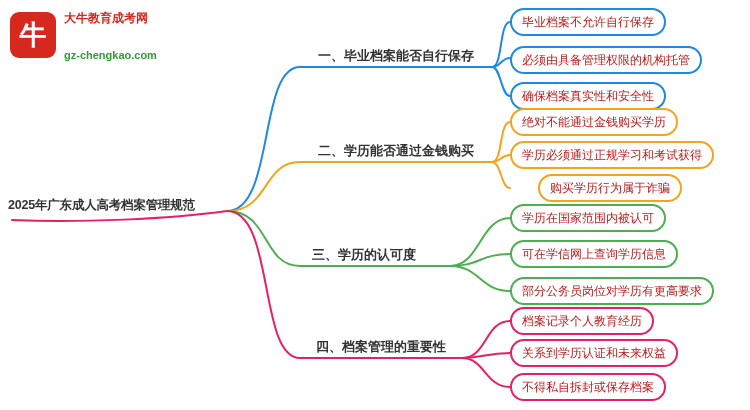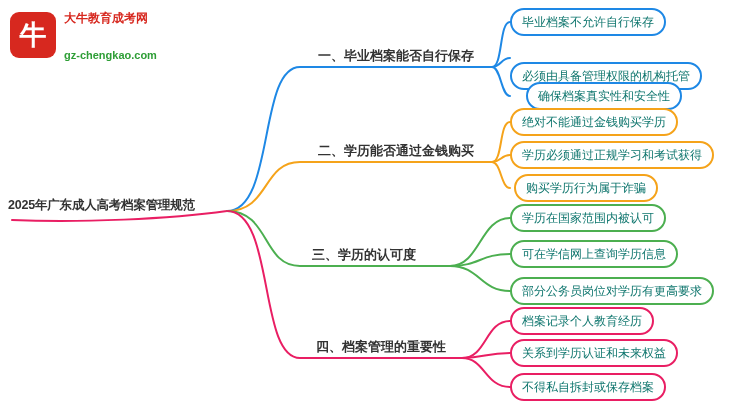--- a/index.html
+++ b/index.html
@@ -18,21 +18,21 @@
     font-size:12.5px;font-weight:700;color:#333;
     white-space:nowrap;letter-spacing:-0.2px;
   }
   .branch-label{
     position:absolute;font-size:13px;font-weight:600;color:#333;
     white-space:nowrap;line-height:18px;
   }
   .leaf{
     position:absolute;transform:translateY(-50%);
     background:#fff;border:2px solid var(--c);border-radius:14px;
-    padding:3px 10px;font-size:12px;line-height:18px;color:#0f766e;
+    padding:3px 10px;font-size:12px;line-height:18px;color:#b91c1c;
     white-space:nowrap;
   }
 
   .logo{position:absolute;left:10px;top:8px;display:flex;align-items:center;gap:8px;}
   .logo-icon{
     width:46px;height:46px;border-radius:9px;background:var(--logo-red);
     color:#fff;display:flex;align-items:center;justify-content:center;
     font-size:27px;font-weight:700;
   }
   .logo-name{color:var(--logo-red);font-weight:700;font-size:12px;line-height:20px;}
@@ -78,26 +78,26 @@
 </div>
 
 <div class="root-label">2025年广东成人高考档案管理规范</div>
 
 <div class="branch-label" style="left:318px;top:47px">一、毕业档案能否自行保存</div>
 <div class="branch-label" style="left:318px;top:142px">二、学历能否通过金钱购买</div>
 <div class="branch-label" style="left:312px;top:246px">三、学历的认可度</div>
 <div class="branch-label" style="left:316px;top:338px">四、档案管理的重要性</div>
 
 <div class="leaf" data-branch="0" style="left: 510px; top: 22px; --c: #1e88e5;">毕业档案不允许自行保存</div>
-<div class="leaf" data-branch="0" style="left: 510px; top: 76px; --c: #1e88e5;">必须由具备管理权限的机构托管</div>
-<div class="leaf" data-branch="0" style="left: 526px; top: 96px; --c: #1e88e5;">确保档案真实性和安全性</div>
+<div class="leaf" data-branch="0" style="left: 510px; top: 60px; --c: #1e88e5;">必须由具备管理权限的机构托管</div>
+<div class="leaf" data-branch="0" style="left: 510px; top: 96px; --c: #1e88e5;">确保档案真实性和安全性</div>
 
 <div class="leaf" data-branch="1" style="left: 510px; top: 122px; --c: #f5a31a;">绝对不能通过金钱购买学历</div>
 <div class="leaf" data-branch="1" style="left: 510px; top: 155px; --c: #f5a31a;">学历必须通过正规学习和考试获得</div>
-<div class="leaf" data-branch="1" style="left: 514px; top: 188px; text-align: right; --c: #f5a31a;">购买学历行为属于诈骗</div>
+<div class="leaf" data-branch="1" style="left: 538px; top: 188px; text-align: right; --c: #f5a31a;">购买学历行为属于诈骗</div>
 
 <div class="leaf" data-branch="2" style="left: 510px; top: 218px; --c: #4caf50;">学历在国家范围内被认可</div>
 <div class="leaf" data-branch="2" style="left: 510px; top: 254px; --c: #4caf50;">可在学信网上查询学历信息</div>
 <div class="leaf" data-branch="2" style="left: 510px; top: 291px; --c: #4caf50;">部分公务员岗位对学历有更高要求</div>
 
 <div class="leaf" data-branch="3" style="left: 510px; top: 321px; --c: #e91e63;">档案记录个人教育经历</div>
 <div class="leaf" data-branch="3" style="left: 510px; top: 353px; --c: #e91e63;">关系到学历认证和未来权益</div>
 <div class="leaf" data-branch="3" style="left: 510px; top: 387px; --c: #e91e63;">不得私自拆封或保存档案</div>
 
 </body></html>

